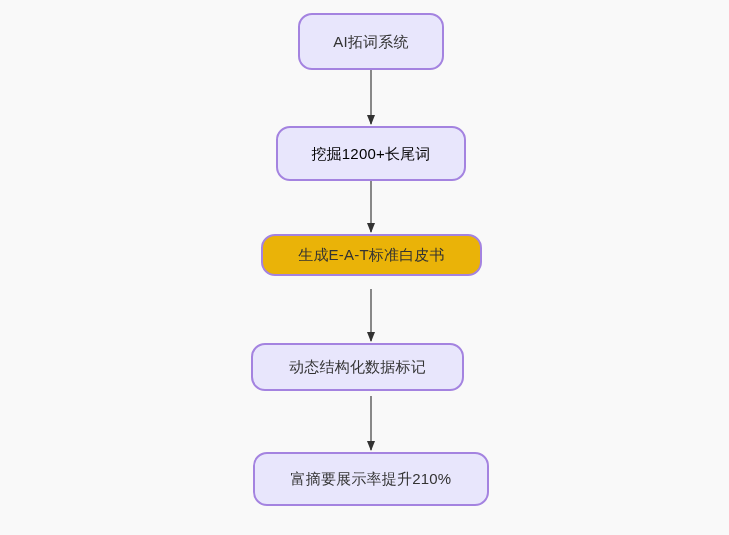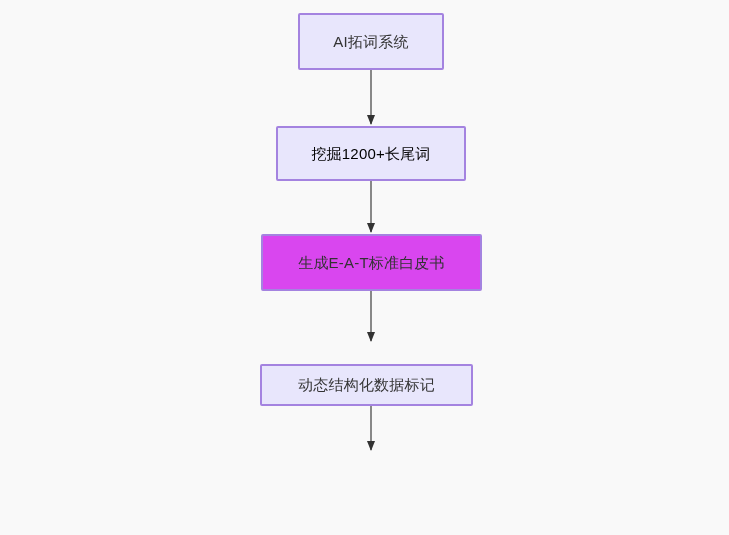--- a/index.html
+++ b/index.html
@@ -17,21 +17,21 @@
     position: relative;
     width: 729px;
     height: 535px;
     background: #f9f9f9;
   }
   .node {
     position: absolute;
     box-sizing: border-box;
     background: #e8e6fc;
     border: 2px solid #a483e0;
-    border-radius: 2px;
+    border-radius: 14px;
     display: flex;
     align-items: center;
     justify-content: center;
     color: #333333;
     font-size: 15px;
     line-height: 1.2;
     letter-spacing: 0.2px;
     white-space: nowrap;
     text-align: center;
   }
@@ -71,22 +71,25 @@
   </svg>
 
   <div class="node" id="node-n1" style="left: 298px; top: 13px; width: 146px; height: 57px; background: rgb(232, 230, 252); border-color: rgb(164, 131, 224); color: rgb(51, 51, 51);">
     <span>AI拓词系统</span>
   </div>
 
   <div class="node" id="node-n2" style="left: 276px; top: 126px; width: 190px; height: 55px; background: rgb(232, 230, 252); border-color: rgb(164, 131, 224); color: #000000;">
     <span>挖掘1200+长尾词</span>
   </div>
 
-  <div class="node" id="node-n3" style="left: 261px; top: 234px; width: 221px; height: 57px; background: #d946ef; border-color: rgb(164, 131, 224); color: rgb(51, 51, 51);">
+  <div class="node" id="node-n3" style="left: 261px; top: 234px; width: 221px; height: 42px; background: #eab308; border-color: rgb(164, 131, 224); color: rgb(51, 51, 51);">
     <span>生成E-A-T标准白皮书</span>
   </div>
 
-  <div class="node" id="node-n4" style="left: 260px; top: 343px; width: 213px; height: 42px; background: rgb(232, 230, 252); border-color: rgb(164, 131, 224); color: rgb(51, 51, 51); margin-top: 21px;">
+  <div class="node" id="node-n4" style="left: 251px; top: 343px; width: 213px; height: 48px; background: rgb(232, 230, 252); border-color: rgb(164, 131, 224); color: rgb(51, 51, 51);">
     <span>动态结构化数据标记</span>
   </div>
 
+  <div class="node" id="node-n5" style="left: 253px; top: 452px; width: 236px; height: 54px; background: rgb(232, 230, 252); border-color: rgb(164, 131, 224); color: rgb(51, 51, 51);">
+    <span>富摘要展示率提升210%</span>
+  </div>
 
 </div>
 
 </body></html>

